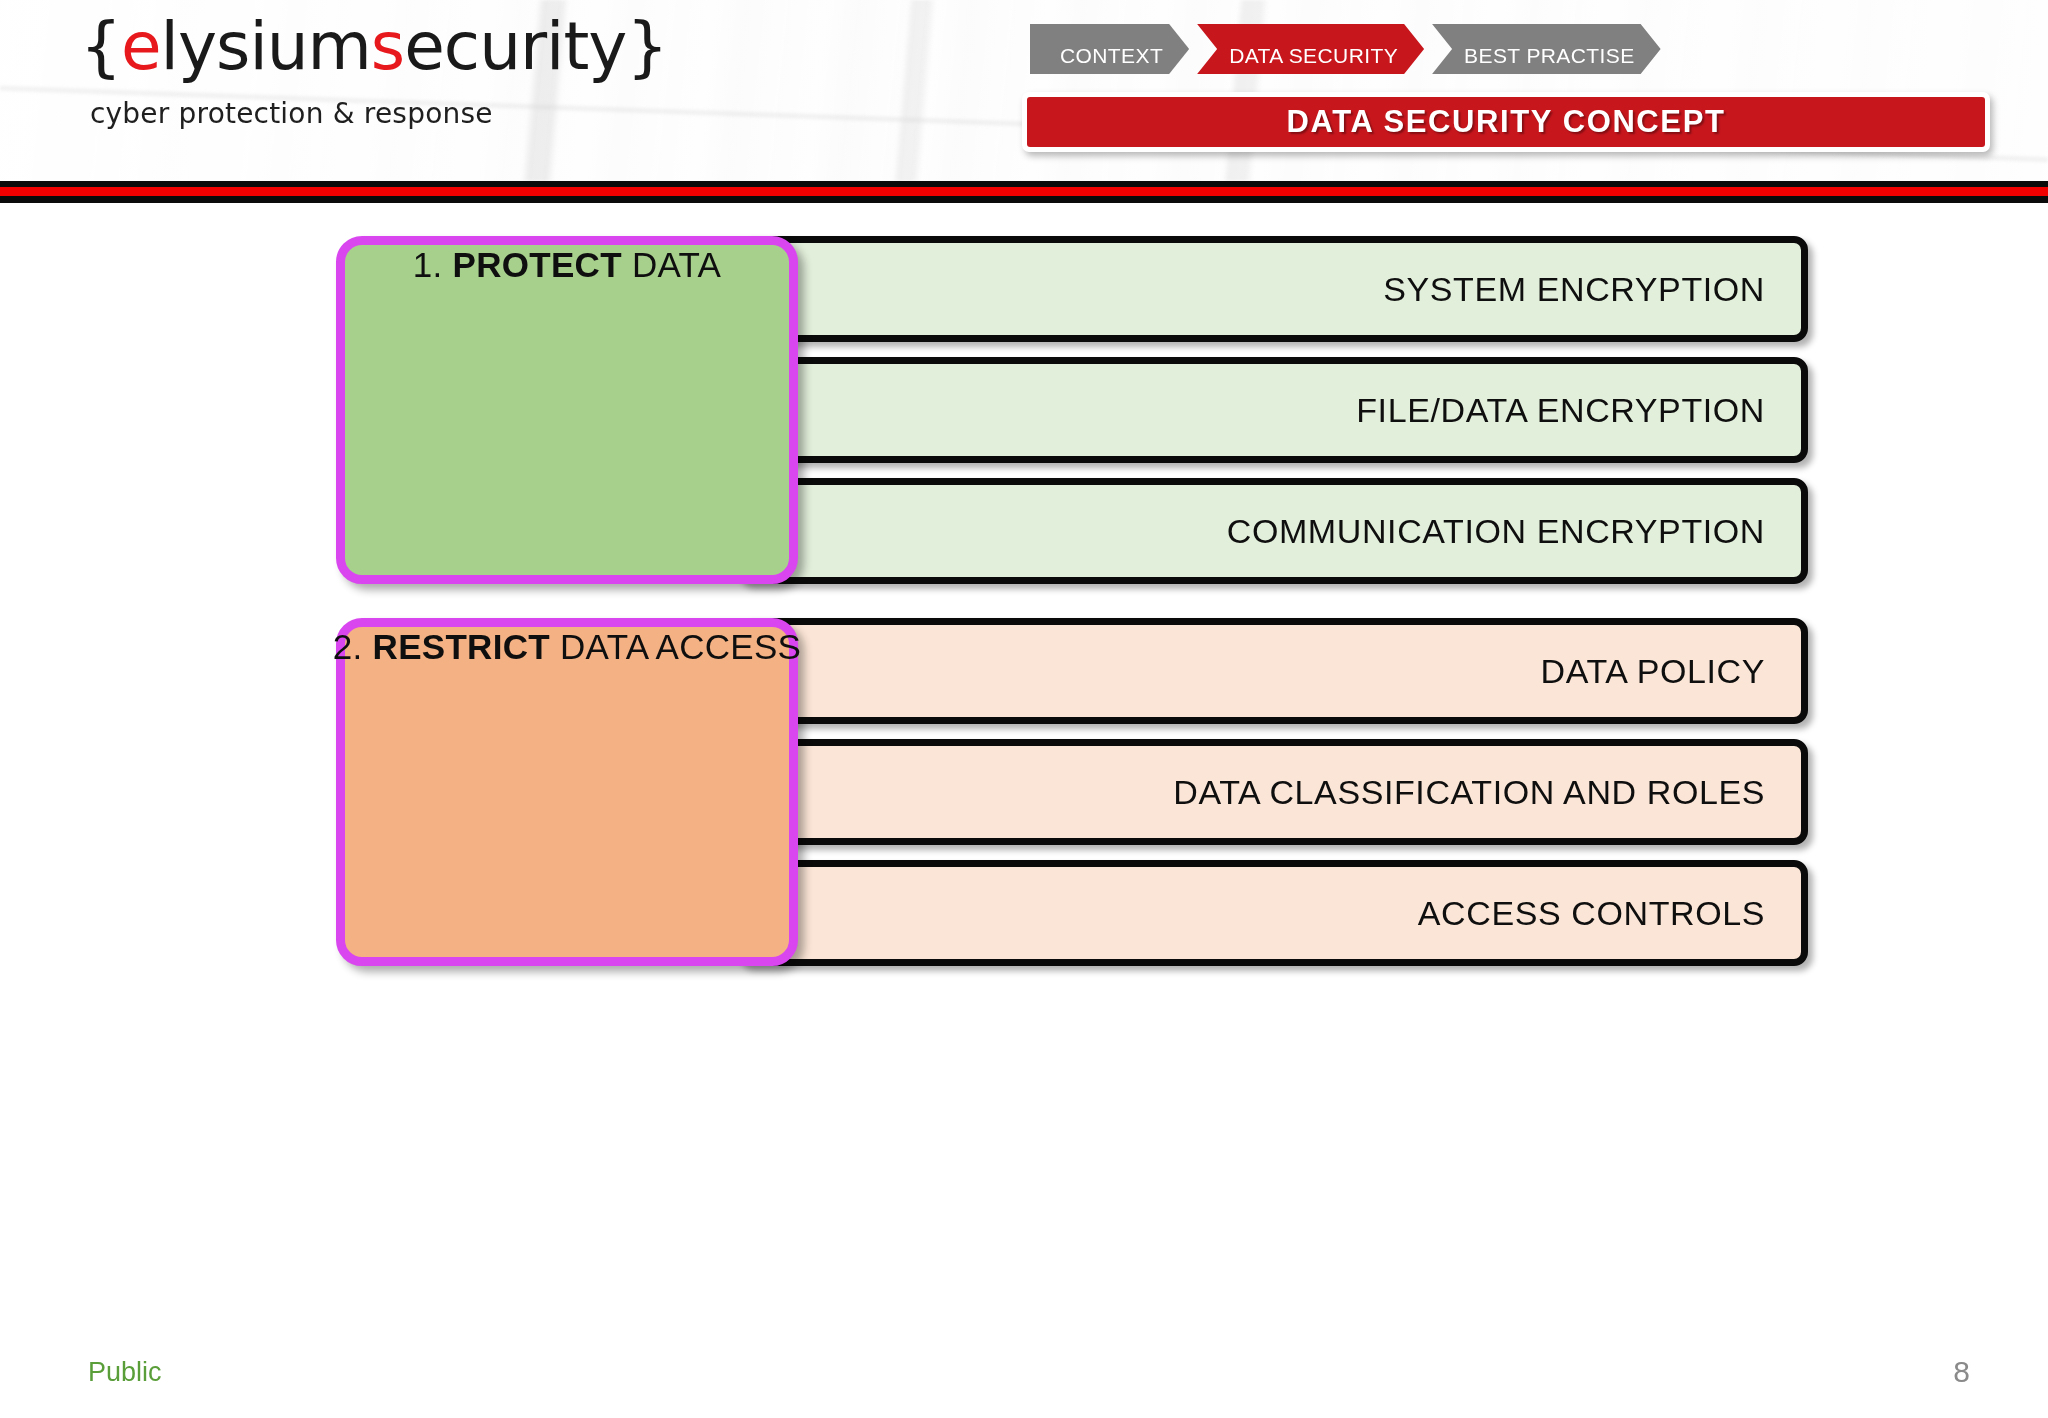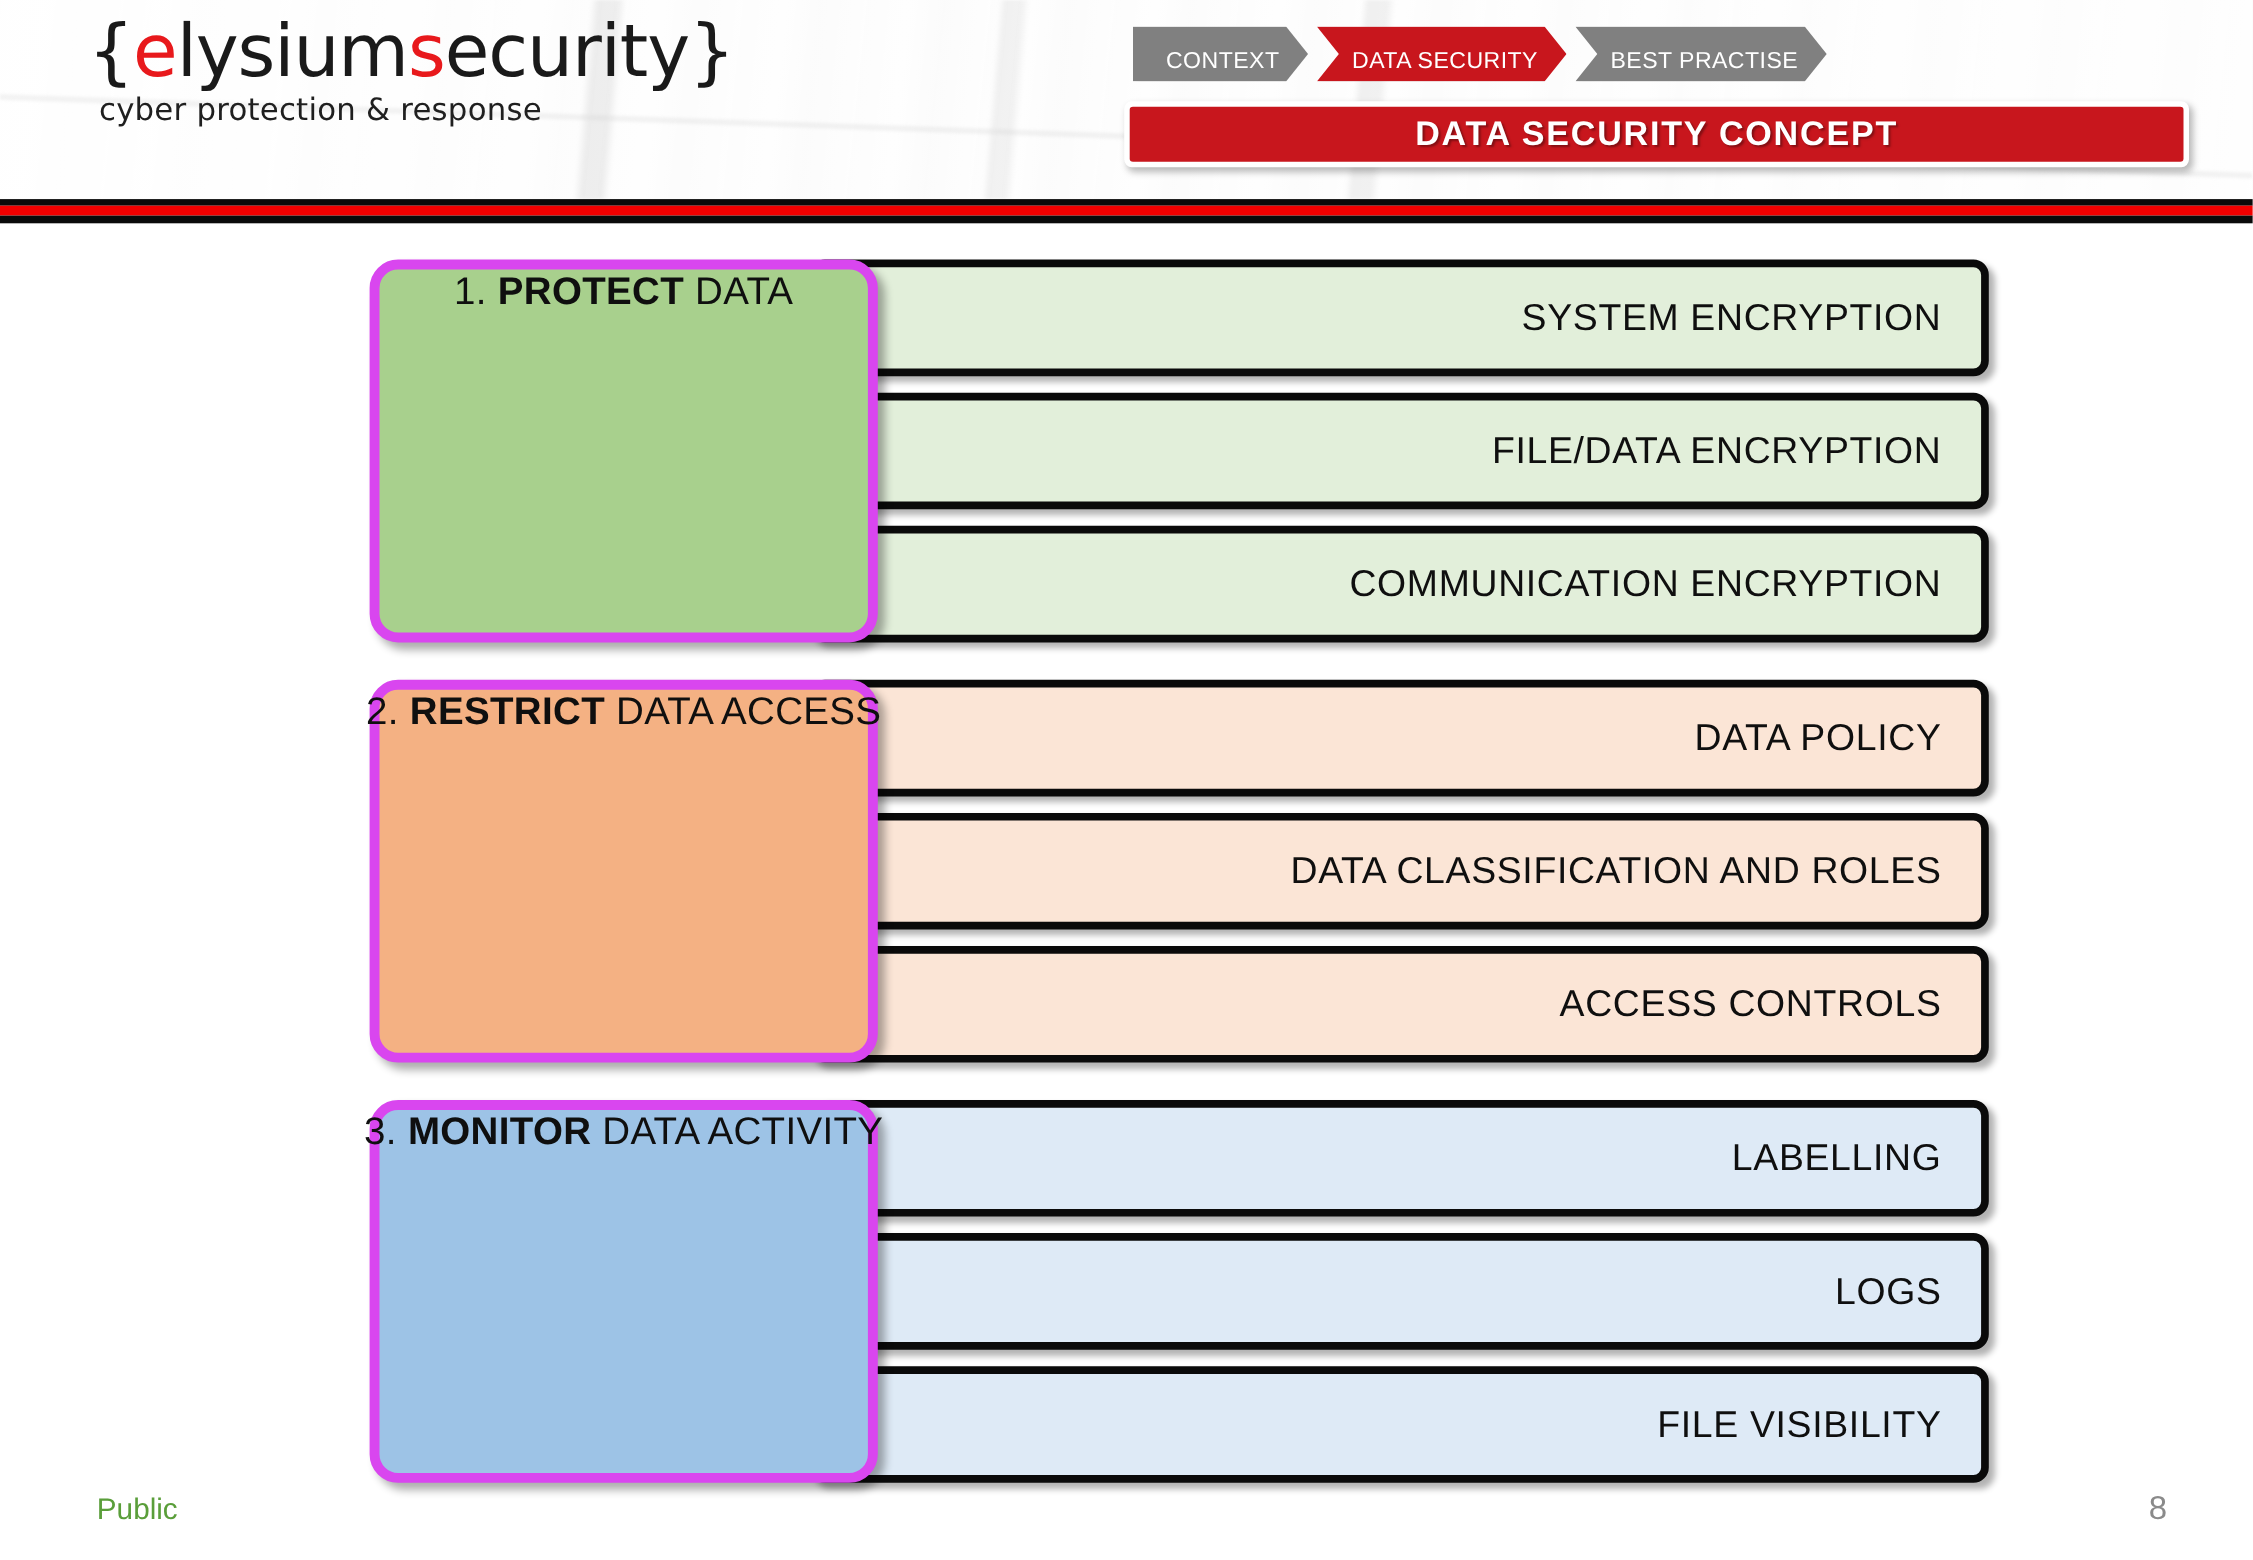--- a/index.html
+++ b/index.html
@@ -51,21 +51,21 @@
     letter-spacing: -1px;
     color: #1a1a1a;
     line-height: 1.05;
     white-space: nowrap;
   }
   #logo-wordmark .hl { color: #e8191c; }
   #logo-tagline {
     font-family: "DejaVu Sans", sans-serif;
     font-size: 28px;
     color: #1f1f1f;
-    margin-top: 2px;
+    margin-top: 16px;
     margin-left: 10px;
     letter-spacing: 0.2px;
     white-space: nowrap;
   }
 
   
   #nav-wrap {
     position: absolute;
     left: 1030px; top: 24px;
     display: flex;
@@ -303,36 +303,20 @@
         </div>
         <div class="sub-item">
           <span class="sub-label">ACCESS CONTROLS</span>
         </div>
       </div>
       <div class="main-card">
         <span class="main-label"><span>2.</span>&nbsp;<b>RESTRICT</b>&nbsp;<span>DATA ACCESS</span></span>
       </div>
     </div>
 
-    <div class="group g-blue" id="group-2">
-      <div class="subs">
-        <div class="sub-item">
-          <span class="sub-label">LABELLING</span>
-        </div>
-        <div class="sub-item">
-          <span class="sub-label">LOGS</span>
-        </div>
-        <div class="sub-item">
-          <span class="sub-label">FILE VISIBILITY</span>
-        </div>
-      </div>
-      <div class="main-card">
-        <span class="main-label"><span>3.</span>&nbsp;<b>MONITOR</b>&nbsp;<span>DATA ACTIVITY</span></span>
-      </div>
-    </div>
 
   </div>
 
   <div id="footer">
     <div id="footer-classification">Public</div>
     <div id="footer-page-number">8</div>
   </div>
 
 </div>
 

